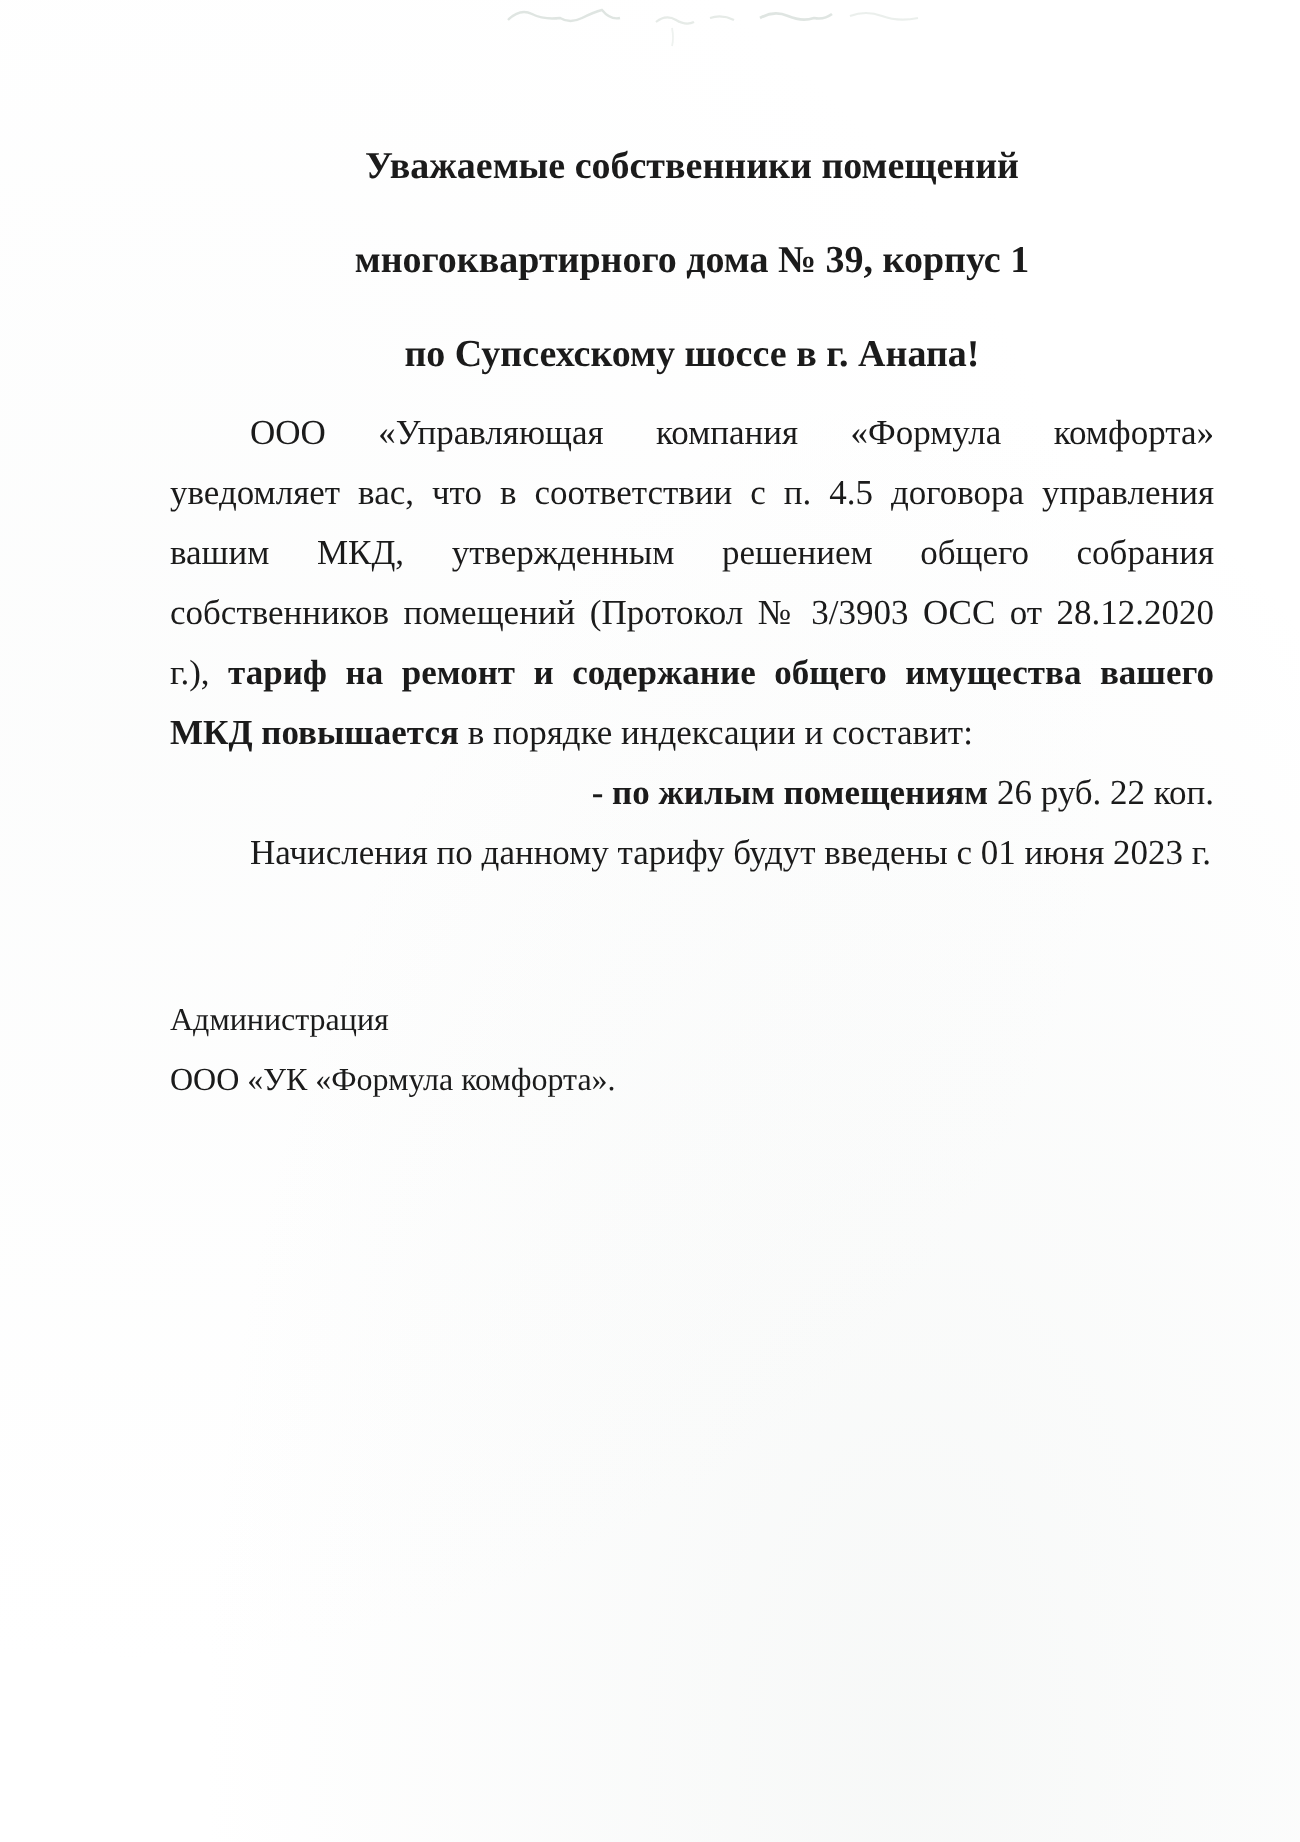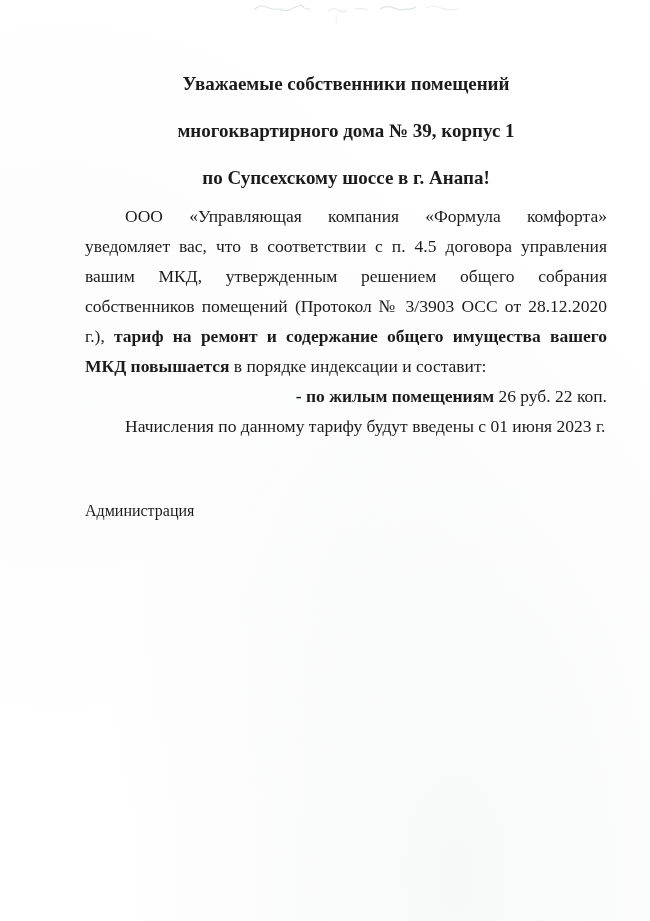--- a/index.html
+++ b/index.html
@@ -90,15 +90,16 @@
   </div>
 
   <div class="doc-body">
     <div class="para-main"><span>ООО «Управляющая компания «Формула комфорта» уведомляет вас, что в соответствии с п. 4.5 договора управления вашим МКД, утвержденным решением общего собрания собственников помещений (Протокол № 3/3903 ОСС от 28.12.2020 г.), </span><span class="bold">тариф на ремонт и содержание общего имущества вашего МКД повышается</span><span> в порядке индексации и составит:</span></div>
     <div class="tariff-line"><span class="bold">- по жилым помещениям</span><span> 26 руб. 22 коп.</span></div>
     <div class="closing-line">Начисления по данному тарифу будут введены с 01 июня 2023 г.</div>
   </div>
 
   <div class="doc-footer">
     <div>Администрация</div>
+    <div>ООО «УК «Формула комфорта».</div>
   </div>
 
 </div>
 
 </body></html>

